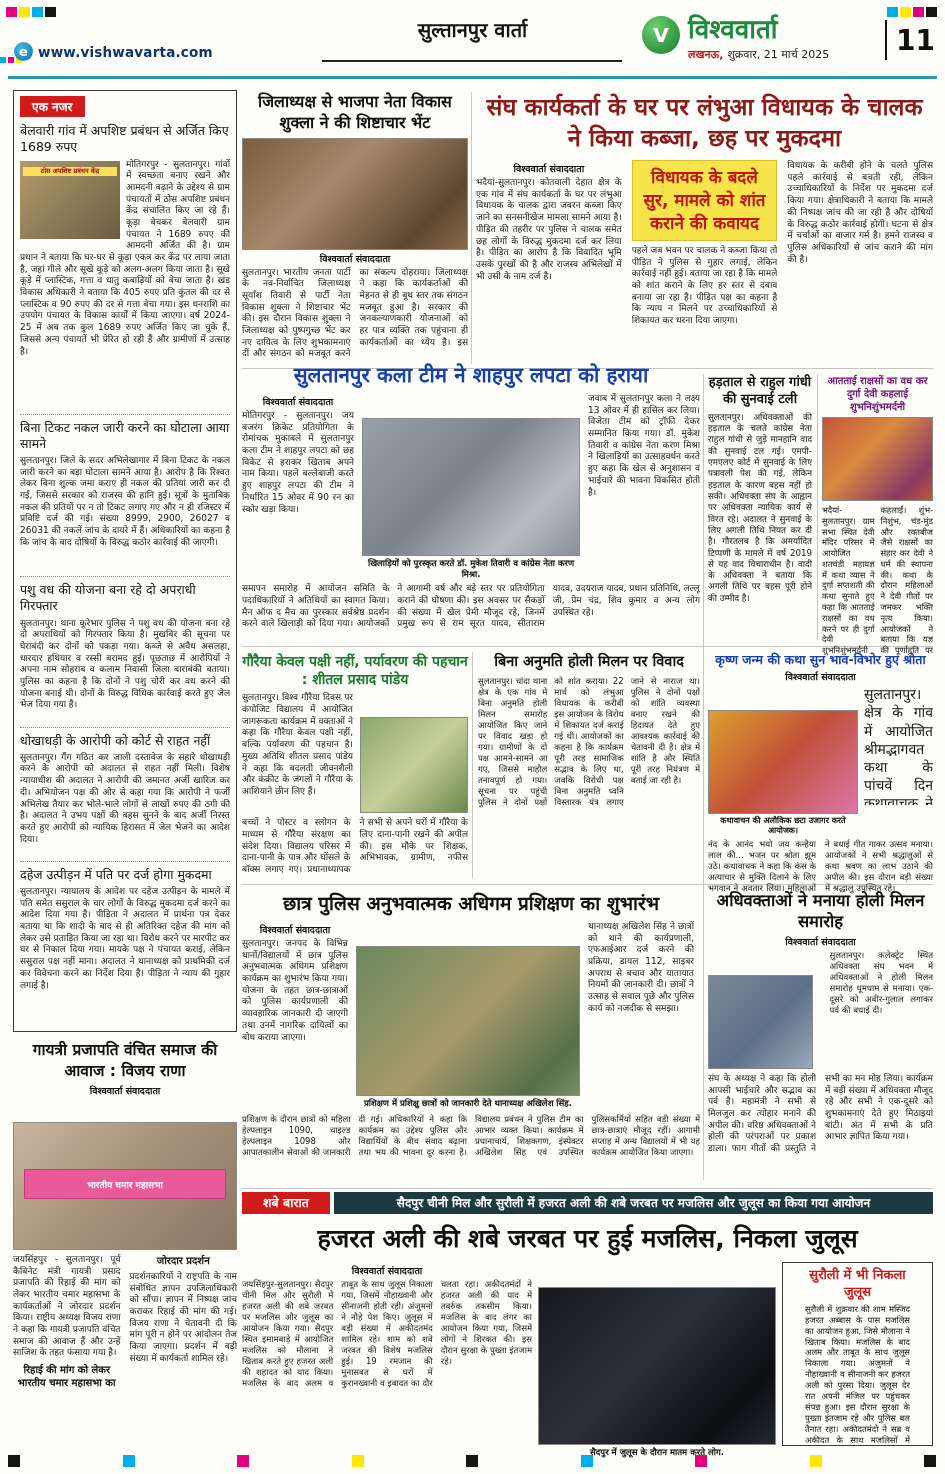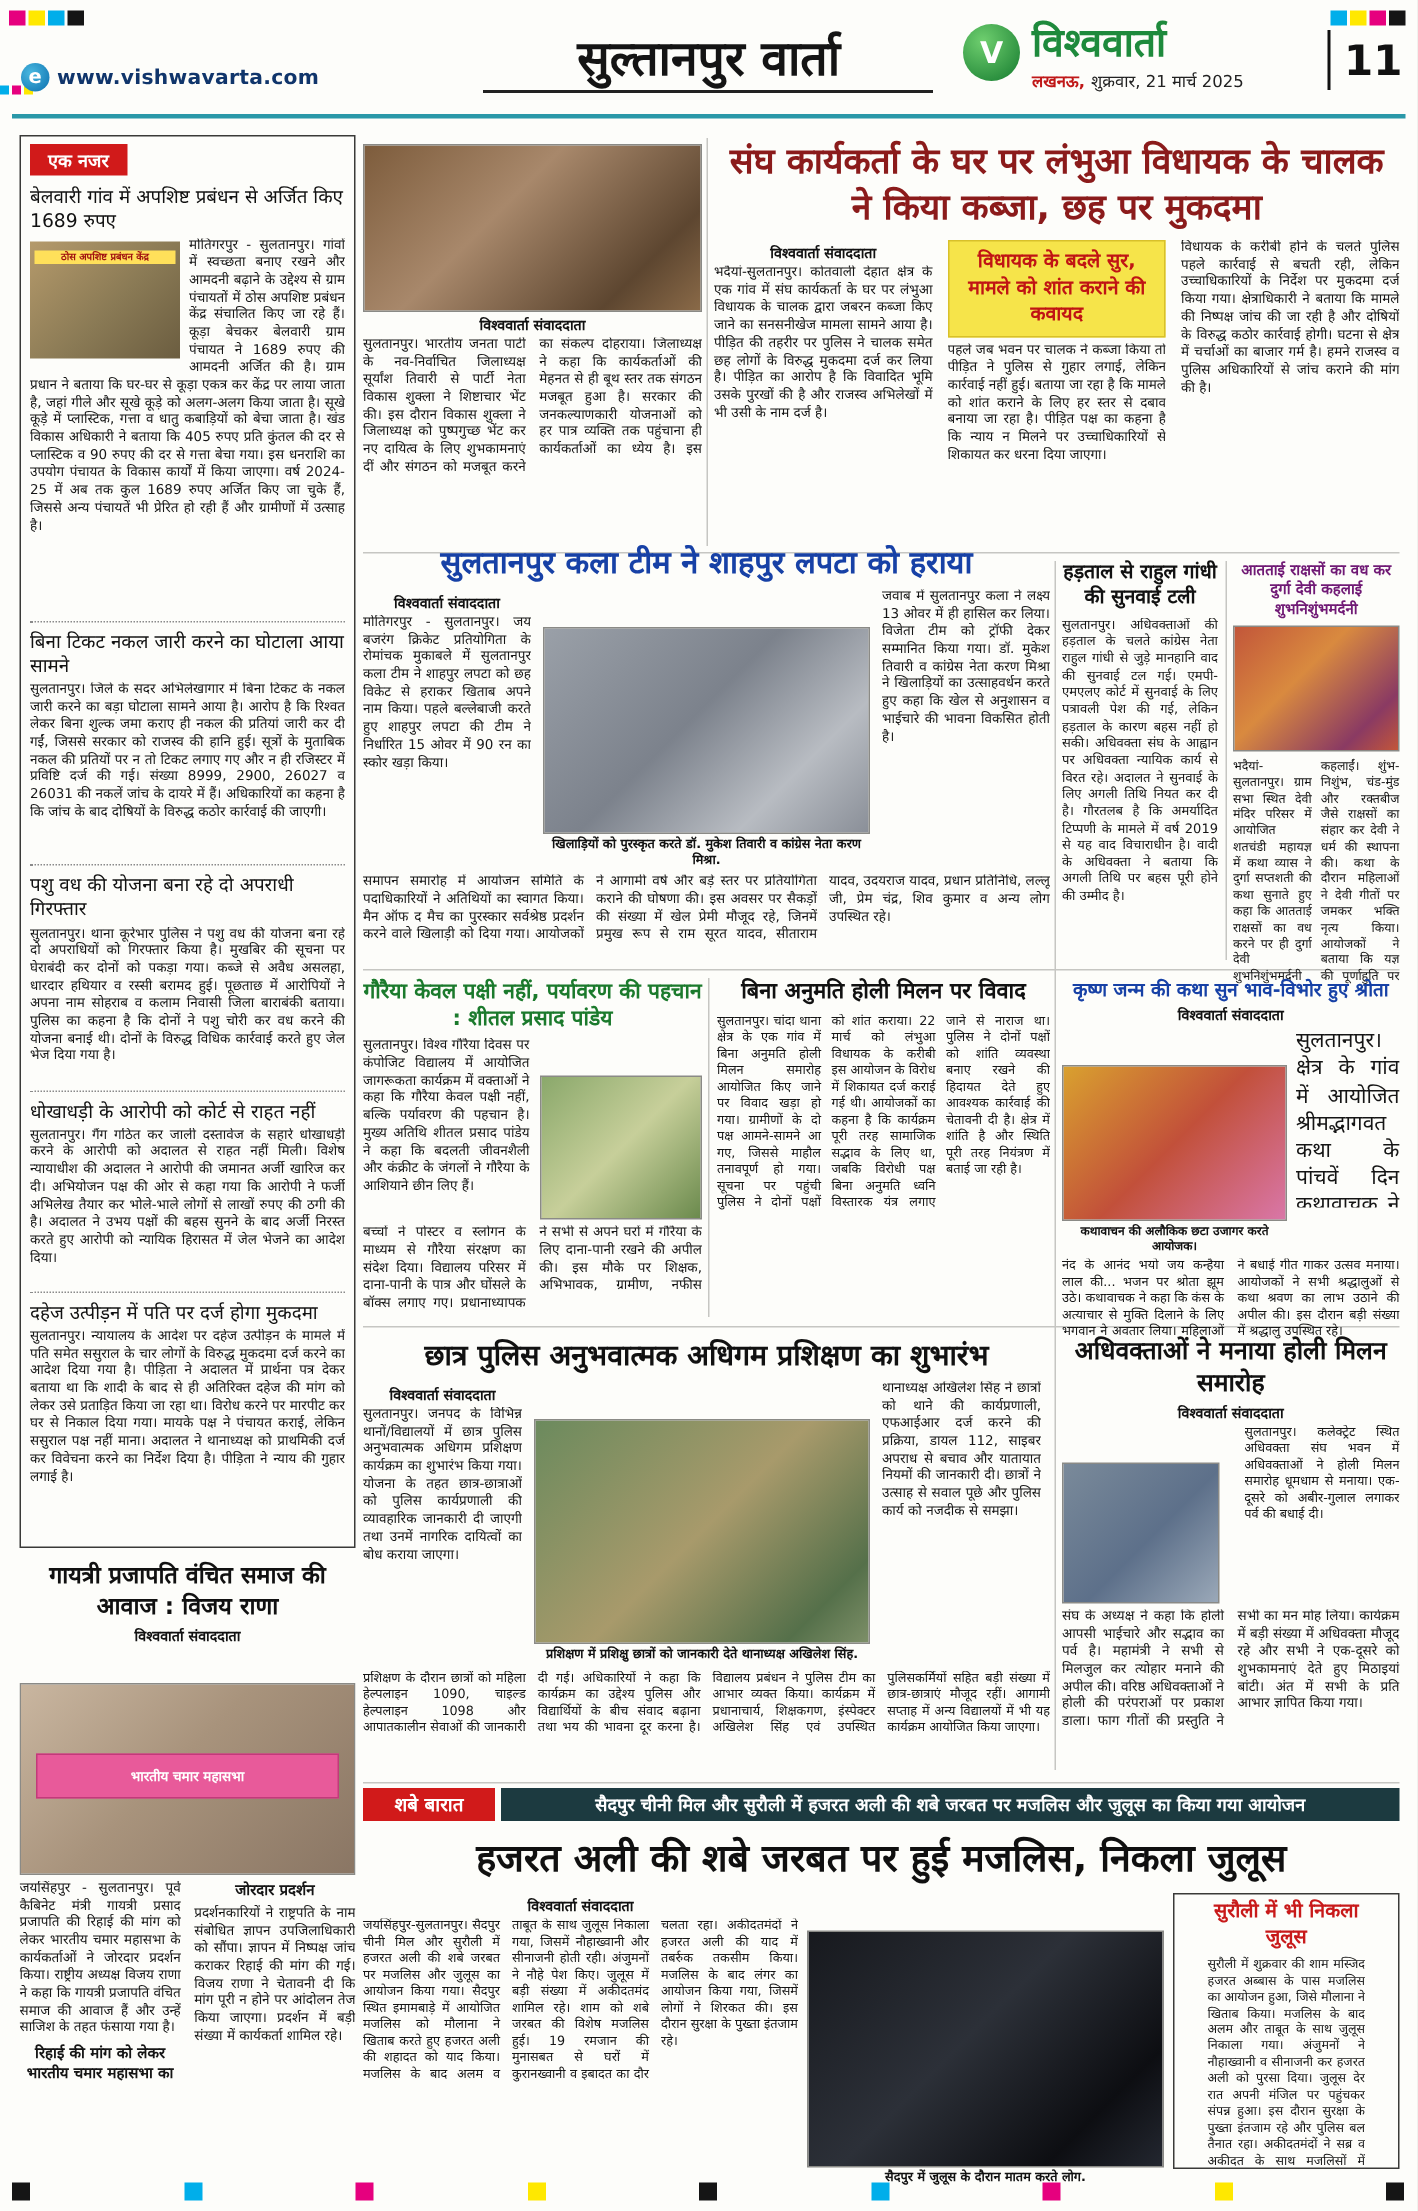--- a/index.html
+++ b/index.html
@@ -11,21 +11,21 @@
   
   .reg span { display:inline-block; width:11px; height:10px; margin-right:2px; }
   .rc{background:#00aeea}.rm{background:#e6007e}.ry{background:#ffe800}.rk{background:#151515}
   .reg-bottom { display:flex; justify-content:space-between; }
   .reg-bottom .grp span{ width:12px; height:12px; }
 
   
   .site { display:flex; align-items:center; gap:5px; }
   .site-logo { width:19px; height:19px; border-radius:50%; background:radial-gradient(circle at 35% 35%,#49b8e0,#0b6fae); color:#fff; font-weight:bold; font-size:13px; text-align:center; line-height:19px; }
   .site-url { font-size:13.5px; font-weight:bold; color:#10356b; letter-spacing:.2px; }
-  .section-title { left:0; right:0; top:16px; text-align:center; font-size:32px; font-weight:700; color:#141414; }
+  .section-title { left:0; right:0; top:16px; text-align:center; font-size:20px; font-weight:700; color:#141414; }
   .title-rule { left:322px; top:60px; width:300px; height:2px; background:#222; }
   .brand-wrap { left:642px; top:16px; display:flex; gap:8px; align-items:flex-start; }
   .brand-logo { width:38px; height:38px; border-radius:50%; background:radial-gradient(circle at 35% 30%,#6fcf6f,#147a2e); color:#fff; font-weight:bold; font-size:20px; text-align:center; line-height:38px; }
   .brand-name { font-size:26px; font-weight:800; color:#1e8a3c; line-height:1.05; }
   .brand-sub { font-size:11px; margin-top:3px; color:#222; }
   .brand-sub .city { color:#c01818; font-weight:bold; margin-right:4px; }
   .pageno { right:10px; top:20px; display:flex; align-items:center; }
   .pageno .bar { width:2px; height:40px; background:#111; margin-right:9px; }
   .pageno .num { font-size:28px; font-weight:800; }
   .teal-rule { left:8px; right:8px; top:76px; height:3px; background:#2a98a8; }
@@ -54,21 +54,21 @@
   .h-durga { font-size:10px; font-weight:800; text-align:center; line-height:1.3; color:#701a75; }
   .h-gaur { font-size:14px; font-weight:800; text-align:center; line-height:1.3; color:#1b7a2c; }
   .h-holi { font-size:14.5px; font-weight:800; text-align:center; line-height:1.3; }
   .h-krishna { font-size:12.5px; font-weight:800; text-align:center; color:#1741a6; line-height:1.3; }
   .h-chhatra { font-size:19px; font-weight:800; text-align:center; }
   .h-adhi { font-size:16.5px; font-weight:800; text-align:center; line-height:1.3; }
   .h-gayatri { font-size:15.5px; font-weight:800; text-align:center; line-height:1.35; }
   .h-big { font-size:25px; font-weight:800; text-align:center; color:#101010; }
   .h-surauli { font-size:13px; font-weight:800; text-align:center; color:#c81a1a; line-height:1.3; }
 
-  .hl-box { background:#f6e44a; border:1px solid #d8c02a; color:#c01414; font-weight:800; font-size:13px; text-align:center; line-height:1.35; padding:5px 6px; margin-bottom:4px; }
+  .hl-box { background:#f6e44a; border:1px solid #d8c02a; color:#c01414; font-weight:800; font-size:17px; text-align:center; line-height:1.35; padding:5px 6px; margin-bottom:4px; }
 
   .cols2 { column-count:2; column-gap:9px; }
   .cols3 { column-count:3; column-gap:8px; }
   .cols4 { column-count:4; column-gap:8px; }
 
   .shabe-label { left:242px; top:1192px; width:88px; height:22px; background:#d11a1a; color:#fff; font-weight:bold; font-size:12.5px; text-align:center; line-height:22px; }
   .shabe-strip { left:334px; right:12px; top:1192px; height:22px; background:#1c3a40; color:#fff; font-weight:bold; font-size:12px; text-align:center; line-height:22px; }
 
   .surauli-box { left:782px; top:1262px; width:151px; height:184px; border:1.5px solid #3a3a38; padding:4px 22px; overflow:hidden; }
 
@@ -148,20 +148,21 @@
       <span class="banner">भारतीय चमार महासभा</span>
     </div>
     <div class="cols2 bt" style="height:200px;margin-top:4px">
       <span>जयसिंहपुर - सुलतानपुर। पूर्व कैबिनेट मंत्री गायत्री प्रसाद प्रजापति की रिहाई की मांग को लेकर भारतीय चमार महासभा के कार्यकर्ताओं ने जोरदार प्रदर्शन किया। राष्ट्रीय अध्यक्ष विजय राणा ने कहा कि गायत्री प्रजापति वंचित समाज की आवाज हैं और उन्हें साजिश के तहत फंसाया गया है।</span>
       <b style="display:block;font-size:10px;text-align:center;margin:4px 0">रिहाई की मांग को लेकर भारतीय चमार महासभा का जोरदार प्रदर्शन</b>
       <span>प्रदर्शनकारियों ने राष्ट्रपति के नाम संबोधित ज्ञापन उपजिलाधिकारी को सौंपा। ज्ञापन में निष्पक्ष जांच कराकर रिहाई की मांग की गई। विजय राणा ने चेतावनी दी कि मांग पूरी न होने पर आंदोलन तेज किया जाएगा। प्रदर्शन में बड़ी संख्या में कार्यकर्ता शामिल रहे।</span>
     </div>
   </div>
 
   <div class="abs" style="left:242px;top:92px;width:226px">
+    <div class="h-shisht">जिलाध्यक्ष से भाजपा नेता विकास शुक्ला ने की शिष्टाचार भेंट</div>
     <div class="ph" style="width:226px;height:112px;margin-top:4px;background:linear-gradient(135deg,#7d5c3c,#a8886b 40%,#5d4630 80%,#8a6a48)"></div>
     <div class="byline">विश्ववार्ता संवाददाता</div>
     <div class="cols2 bt" style="height:96px">सुलतानपुर। भारतीय जनता पार्टी के नव-निर्वाचित जिलाध्यक्ष सूर्यांश तिवारी से पार्टी नेता विकास शुक्ला ने शिष्टाचार भेंट की। इस दौरान विकास शुक्ला ने जिलाध्यक्ष को पुष्पगुच्छ भेंट कर नए दायित्व के लिए शुभकामनाएं दीं और संगठन को मजबूत करने का संकल्प दोहराया। जिलाध्यक्ष ने कहा कि कार्यकर्ताओं की मेहनत से ही बूथ स्तर तक संगठन मजबूत हुआ है। सरकार की जनकल्याणकारी योजनाओं को हर पात्र व्यक्ति तक पहुंचाना ही कार्यकर्ताओं का ध्येय है। इस अवसर पर अनेक पदाधिकारी व कार्यकर्ता उपस्थित रहे।</div>
   </div>
 
   <div class="abs" style="left:476px;top:92px;width:457px">
     <div class="h-sangh">संघ कार्यकर्ता के घर पर लंभुआ विधायक के चालक ने किया कब्जा, छह पर मुकदमा</div>
     <div style="display:flex;gap:10px;margin-top:7px;height:196px;overflow:hidden">
       <div style="flex:1">
         <div class="byline">विश्ववार्ता संवाददाता</div>

